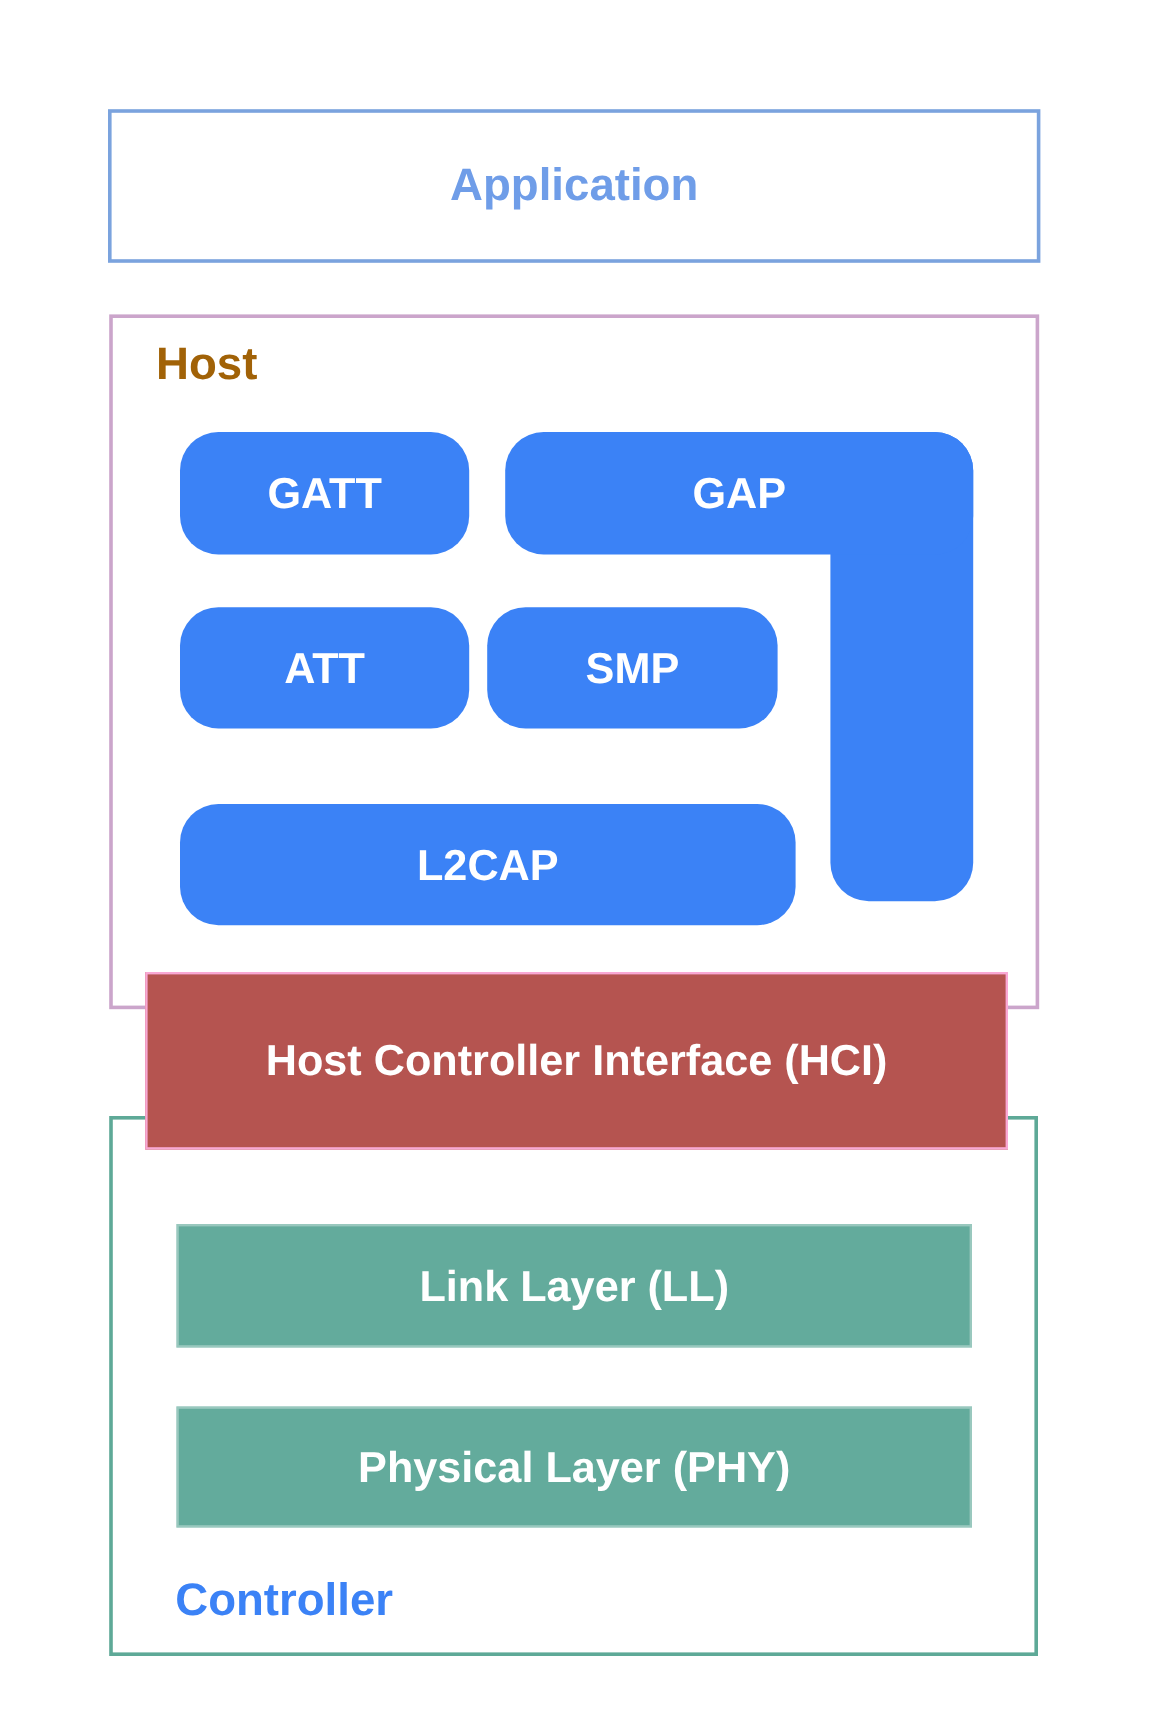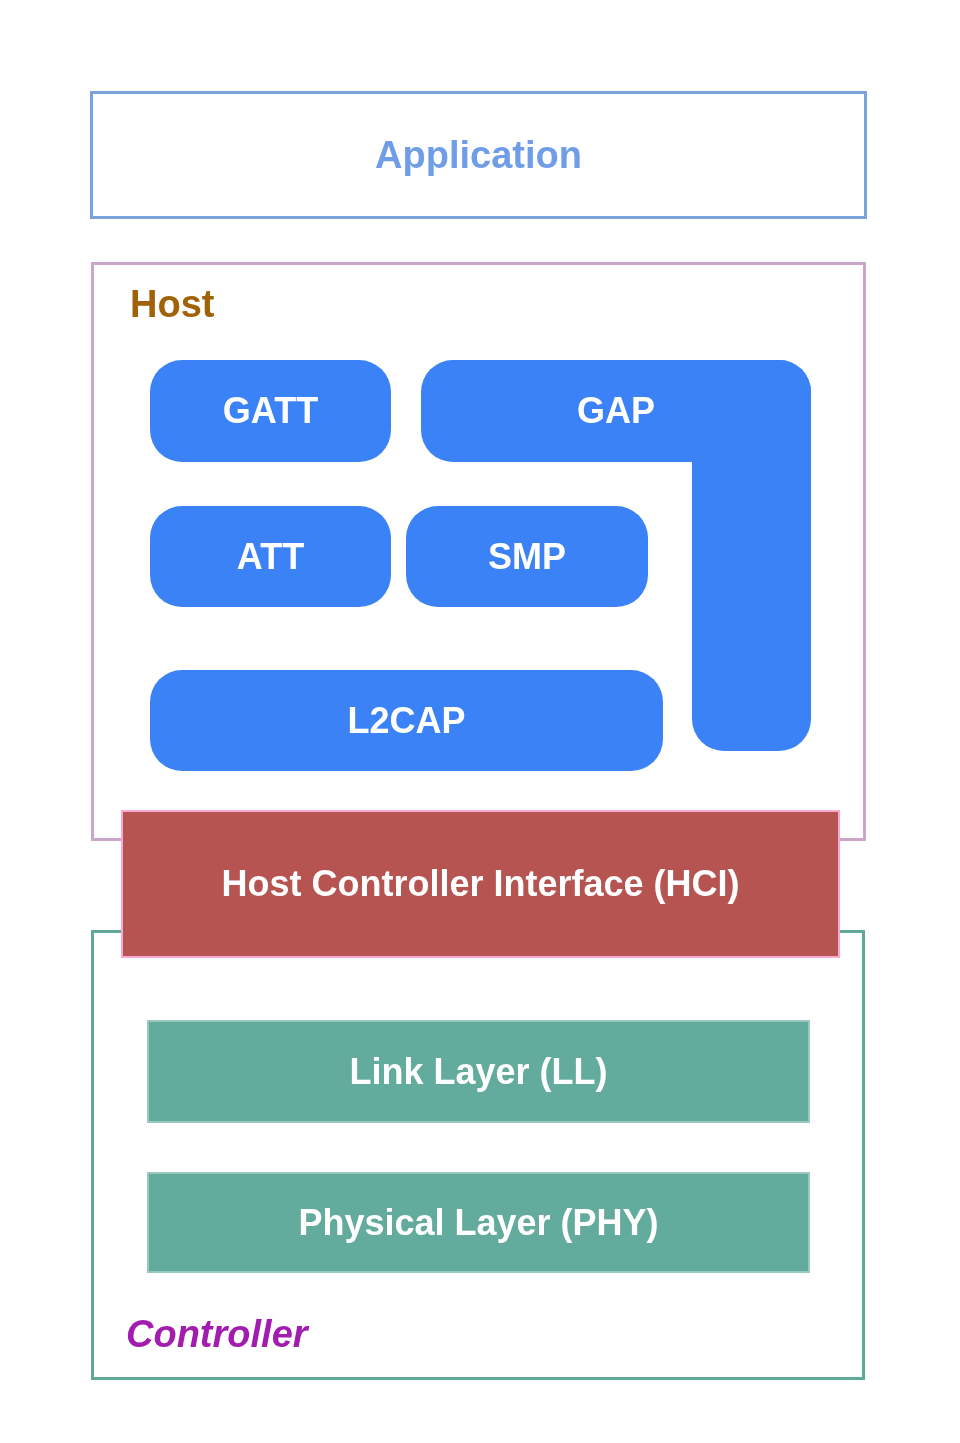--- a/index.html
+++ b/index.html
@@ -32,22 +32,22 @@
   }
   .host-label {
     left: 130px; top: 283px;
     color: #a16207; font-size: 38px; font-weight: bold;
   }
   .controller-box {
     left: 91px; top: 930px; width: 774px; height: 450px;
     border: 3px solid #5ea997;
   }
   .controller-label {
-    left: 126px; top: 1313px;
-    color: #a21caf; font-size: 38px; font-weight: bold; font-style: italic;
+    left: 146px; top: 1313px;
+    color: #3b82f6; font-size: 38px; font-weight: bold;
   }
 
   
   .block {
     display: flex; align-items: center; justify-content: center;
     color: #ffffff; font-size: 36px; font-weight: bold;
     text-align: center;
   }
   .mauve { background: #3b82f6; border-radius: 32px; }
   .teal  { background: #63ab9c; border: 2px solid rgba(255,255,255,0.35); }

